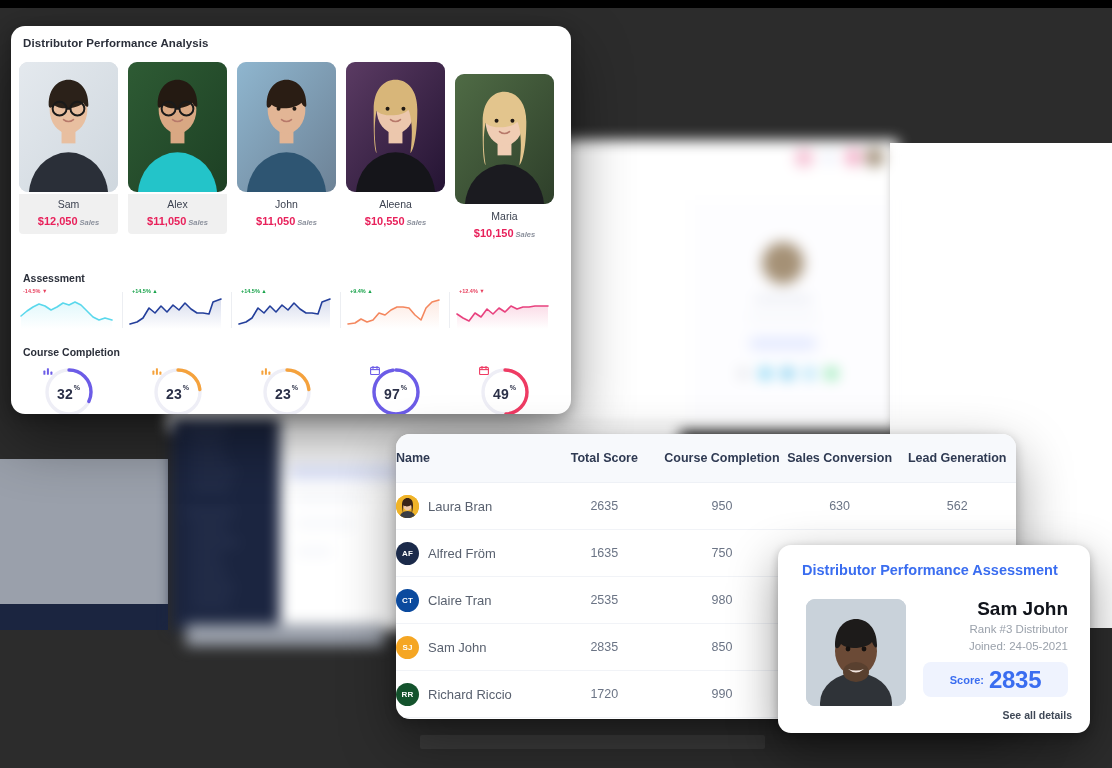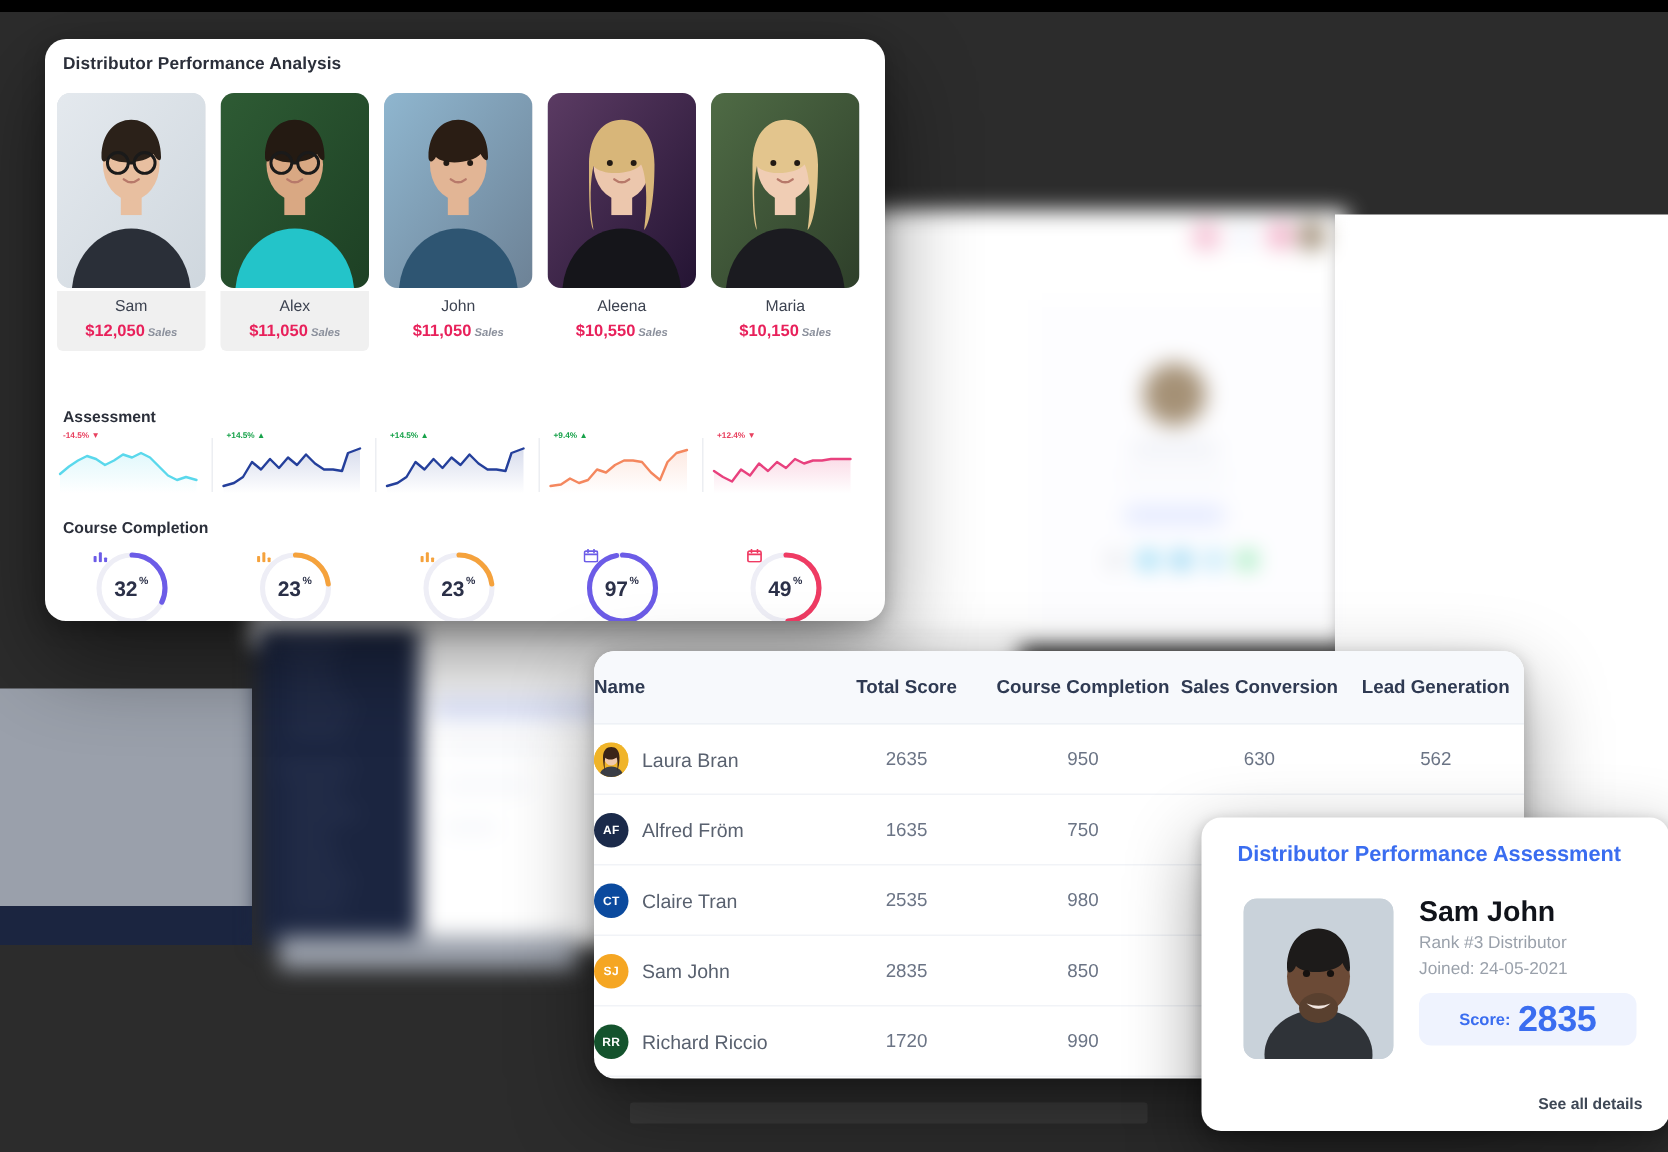--- a/index.html
+++ b/index.html
@@ -20,21 +20,21 @@
   .bar-line{position:absolute;background:#3a4662;border-radius:3px;opacity:.55;}
   .bar-line.light{background:#e9ecf3;opacity:1;}
   .bar-line.lighter{background:#f2f4f9;opacity:1;}
   .bar-line.blue{background:#dfe6ff;opacity:1;}
 
   
   .card{position:absolute;background:#fff;border-radius:14px;}
 
   
   #analysis-panel{
-    left:30px;top:26px;width:560px;height:388px;
+    left:11px;top:26px;width:560px;height:388px;
     border-radius:14px;
     box-shadow:0 24px 60px rgba(0,0,0,.45), 0 4px 14px rgba(0,0,0,.25);
     padding:0;overflow:hidden;
   }
   #analysis-title{
     position:absolute;left:12px;top:11px;
     font-size:11.5px;font-weight:bold;color:#2b2f3a;letter-spacing:.1px;
   }
   
   #distributor-row{position:absolute;left:8px;top:36px;width:548px;height:172px;}
@@ -95,22 +95,23 @@
   .rrow .cell{font-size:12.5px;color:#6b7485;}
   .rrow .cell.name{display:flex;align-items:center;gap:9px;color:#59616f;font-size:13px;}
   .avatar{
     width:23px;height:23px;border-radius:50%;flex:0 0 23px;
     display:flex;align-items:center;justify-content:center;
     font-size:8px;font-weight:bold;color:#fff;letter-spacing:.2px;overflow:hidden;position:relative;
   }
 
   
   #assessment{
-    left:801px;top:545px;width:312px;height:209px;border-radius:13px;
+    left:778px;top:545px;width:312px;height:188px;border-radius:13px;
     box-shadow:0 18px 48px rgba(0,0,0,.42), 0 3px 10px rgba(0,0,0,.24);
+    text-align:right;
   }
   #assess-title{
     position:absolute;left:24px;top:17px;font-size:14.5px;font-weight:bold;color:#3a6df0;
   }
   #assess-photo{
     position:absolute;left:28px;top:54px;width:100px;height:107px;border-radius:9px;overflow:hidden;background:#c7cfd8;
   }
   #assess-info{position:absolute;left:145px;top:52px;width:145px;}
   #assess-name{font-size:19px;font-weight:bold;color:#10131a;line-height:24px;}
   .assess-sub{font-size:11.5px;color:#9aa1ab;line-height:17px;}
@@ -285,21 +286,21 @@
     <path d="M28 48c0-20 10-30 22-30s22 10 22 30c0 22-3 40-7 44 3-22 1-38-2-44-6 7-26 8-32 1-2 9-3 24 0 43-3-5-3-25-3-44z" fill="#d8b679"></path>
     <circle cx="42" cy="47" r="2" fill="#221a14"></circle>
             <circle cx="58" cy="47" r="2" fill="#221a14"></circle>
     <path d="M45 58q5 4 10 0" stroke="#b7796a" stroke-width="1.6" fill="none" stroke-linecap="round"></path>
   </svg></div>
        <div class="meta">
          <div class="dname">Aleena</div>
          <div class="dsales">$10,550<span class="lbl">Sales</span></div>
        </div>
       </div>
-      <div class="dcard" style="left: 436px;">
+      <div class="dcard" style="left: 436px; margin-top: 12px;">
         <div class="photo">
   <svg width="99" height="130" viewBox="0 0 100 131" preserveAspectRatio="xMidYMid slice">
     <defs>
               <linearGradient id="pg4" x1="0" y1="0" x2="1" y2="1">
       <stop offset="0" stop-color="#4f6b45"></stop>
                 <stop offset="1" stop-color="#2e3f2a"></stop>
     </linearGradient>
             </defs>
     <rect width="100" height="131" fill="url(#pg4)"></rect>
     <ellipse cx="50" cy="135" rx="40" ry="44" fill="#1b1b20"></ellipse>

